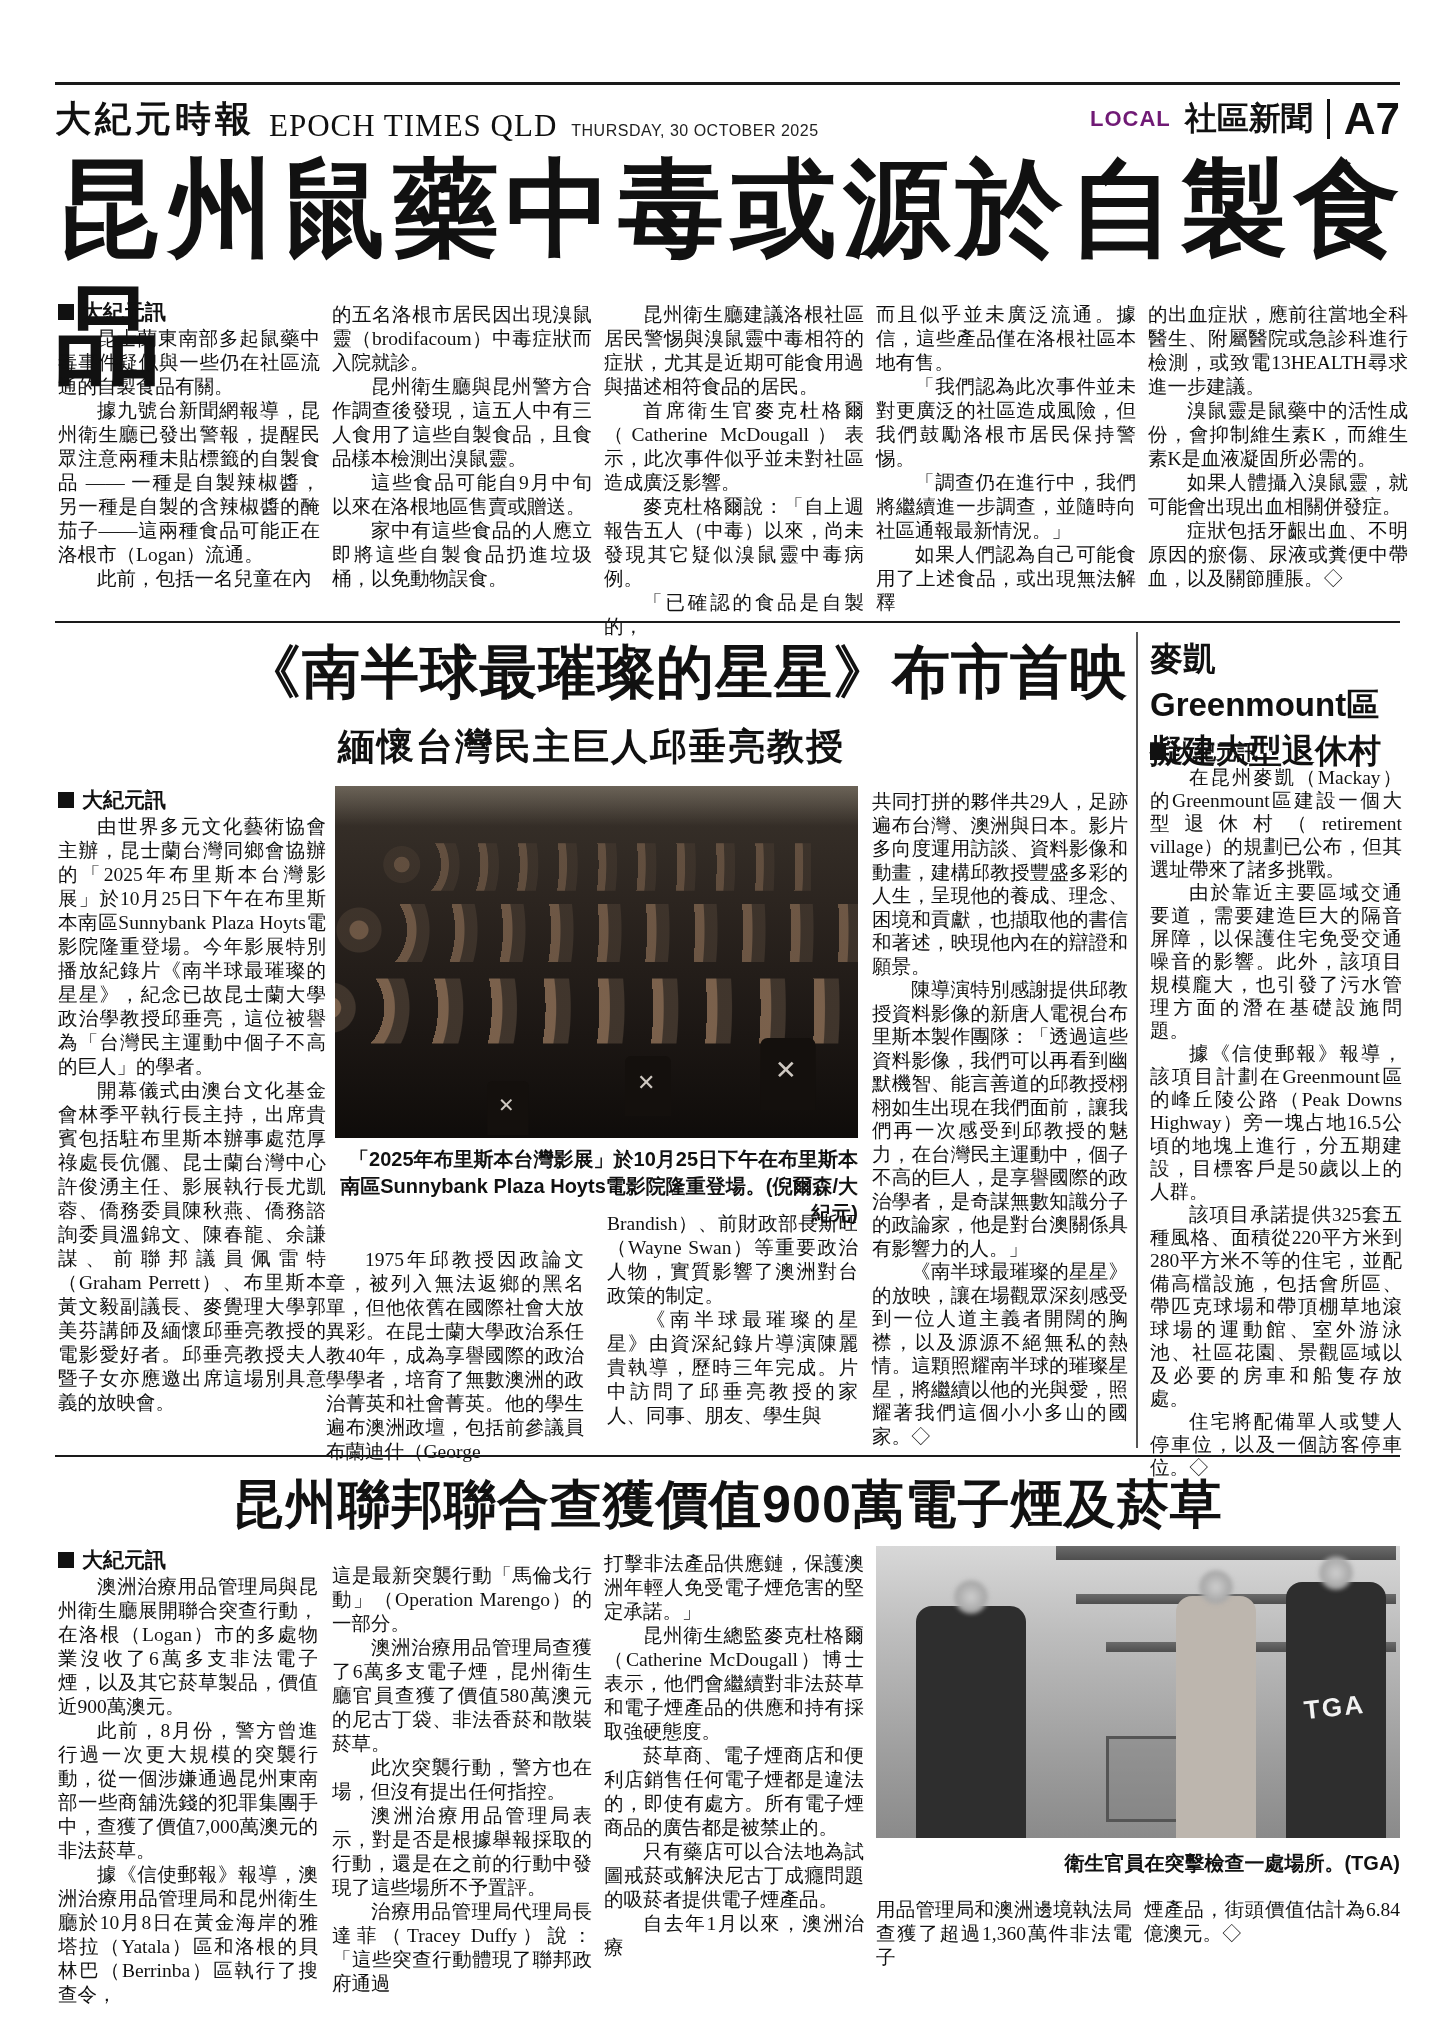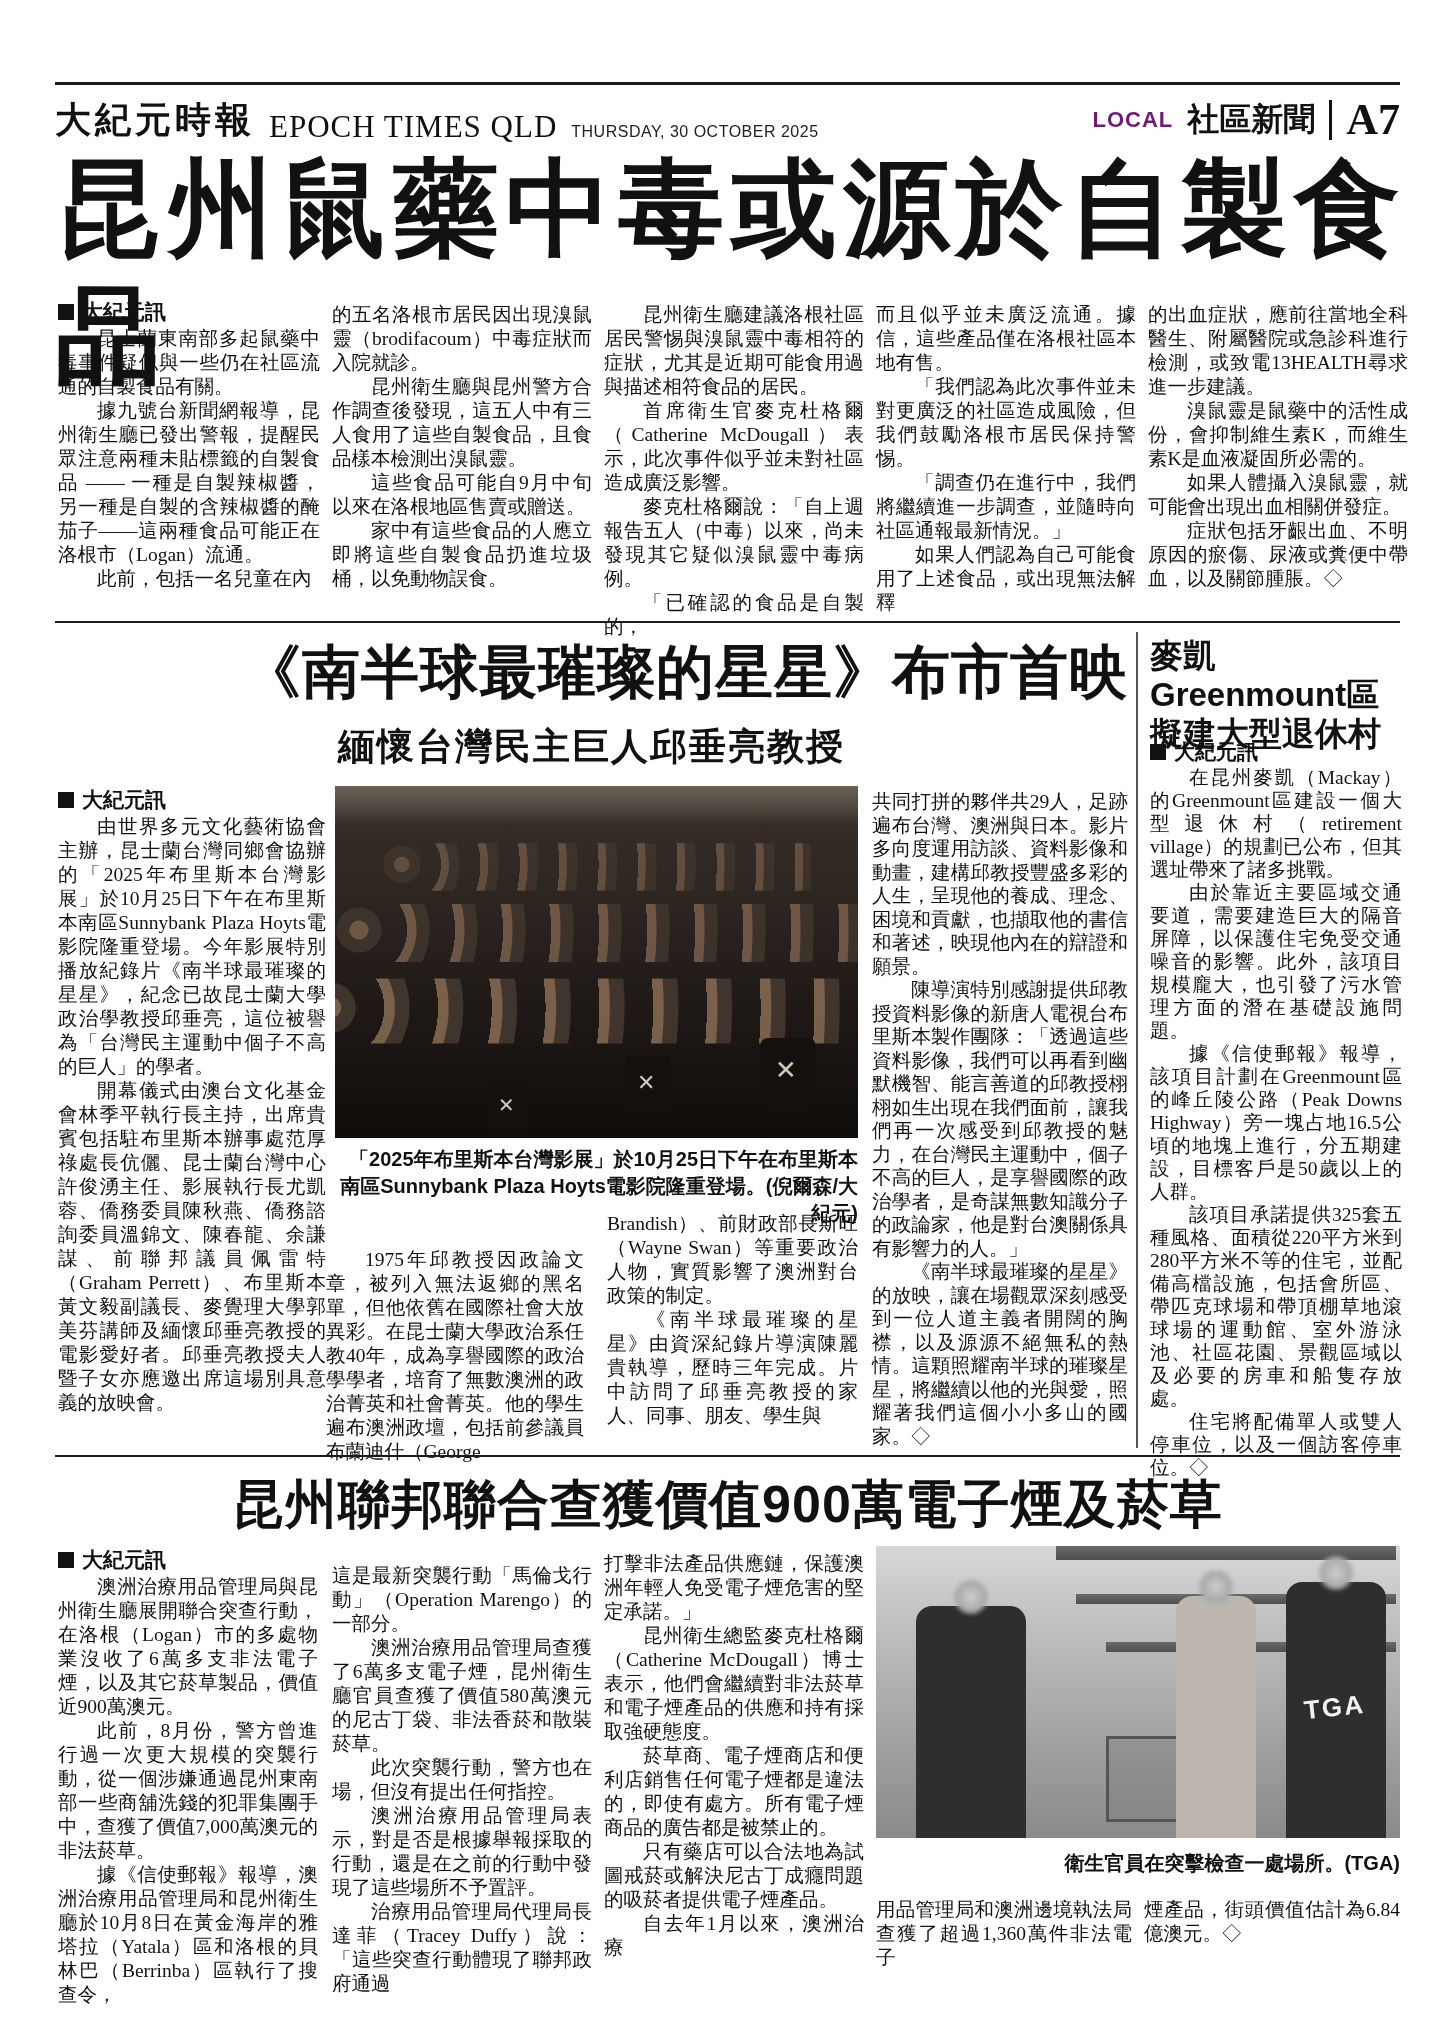--- a/index.html
+++ b/index.html
@@ -9,39 +9,39 @@
   
   #masthead{position:absolute;left:55px;top:94px;width:1345px;display:flex;align-items:flex-end;justify-content:space-between;}
   .mh-left{display:flex;align-items:flex-end;gap:14px;}
   .brand-cn{font-size:36px;font-weight:900;letter-spacing:4px;font-family:"Liberation Serif",serif;}
   .brand-en{font-size:31px;font-family:"Liberation Serif",serif;letter-spacing:1px;}
   .mh-date{font-size:16px;font-family:"Liberation Sans",sans-serif;color:#222;padding-bottom:4px;letter-spacing:.5px;}
   .mh-right{display:flex;align-items:center;gap:14px;}
   .sec-en{font-size:22px;font-weight:bold;color:#701a75;font-family:"Liberation Sans",sans-serif;letter-spacing:1px;}
   .sec-cn{font-size:32px;font-weight:900;font-family:"Liberation Sans",sans-serif;}
   .sec-bar{width:3px;height:40px;background:#111;}
-  .page-no{font-size:44px;font-weight:900;font-family:Liberation Serif, serif;}
+  .page-no{font-size:44px;font-weight:900;font-family:Liberation Sans, sans-serif;}
   
   .h1{position:absolute;left:55px;top:146px;width:1345px;font-size:106px;line-height:1.2;font-weight:900;
       font-family:"Liberation Serif",serif;text-align:justify;text-align-last:justify;letter-spacing:0;}
   .h2{position:absolute;left:55px;top:634px;width:1073px;text-align:right;font-size:58px;font-weight:900;
       font-family:"Liberation Sans",sans-serif;letter-spacing:1px;}
   .h2sub{position:absolute;left:55px;top:722px;width:1073px;text-align:center;font-size:37px;font-weight:900;
       font-family:"Liberation Sans",sans-serif;letter-spacing:2px;}
   .h3{position:absolute;left:55px;top:1470px;width:1345px;text-align:center;font-size:52px;font-weight:900;
       font-family:"Liberation Sans",sans-serif;letter-spacing:1px;}
   
   .col{position:absolute;font-size:19.5px;line-height:24px;text-align:justify;}
   .col p{margin:0;}
   .para{text-indent:2em;}
   .cont{text-indent:0;}
   .byline{display:flex;align-items:center;gap:8px;font-family:"Liberation Sans",sans-serif;
           font-weight:bold;font-size:21px;margin-bottom:3px;}
   .byline .sq{width:16px;height:16px;background:#111;display:inline-block;}
-  .sb-title{position:absolute;left:1150px;top:636px;width:252px;font-size:33px;line-height:39px;font-weight:900;
+  .sb-title{position:absolute;left:1150px;top:636px;width:252px;font-size:33px;line-height:46px;font-weight:900;
             font-family:"Liberation Sans",sans-serif;}
   .caption{position:absolute;font-family:"Liberation Sans",sans-serif;font-weight:bold;font-size:20px;line-height:27px;text-align:right;}
   
   .photo{position:absolute;overflow:hidden;}
   #photo-cinema{left:335px;top:786px;width:523px;height:352px;background:linear-gradient(180deg,#39322b 0%,#2b241f 35%,#1c1714 70%,#0f0c0a 100%);}
   .aud-row{position:absolute;left:0;width:100%;height:58px;
            background:repeating-radial-gradient(circle at 24px 26px, #8a6d55 0 9px, #463a30 10px 22px, rgba(0,0,0,0) 23px 48px);opacity:.75;}
   .seatx{position:absolute;width:46px;height:60px;background:#14100d;border-radius:6px 6px 0 0;}
   .seatx:before{content:"✕";position:absolute;left:12px;top:14px;color:#cfc9c2;font-size:22px;font-family:"Liberation Sans",sans-serif;}
   .screen-glow{position:absolute;left:0;top:0;width:100%;height:40px;background:linear-gradient(180deg,rgba(200,190,170,.35),rgba(0,0,0,0));}

